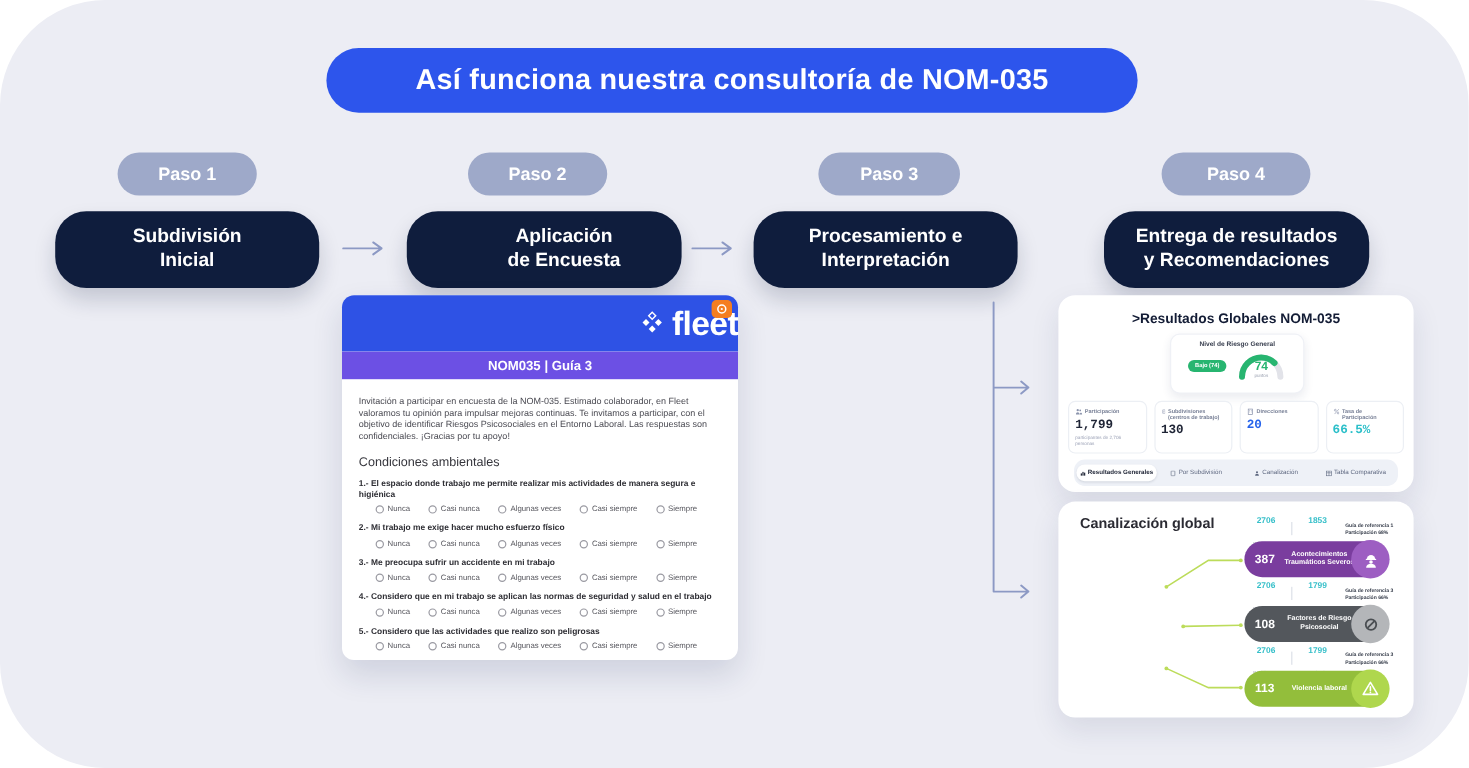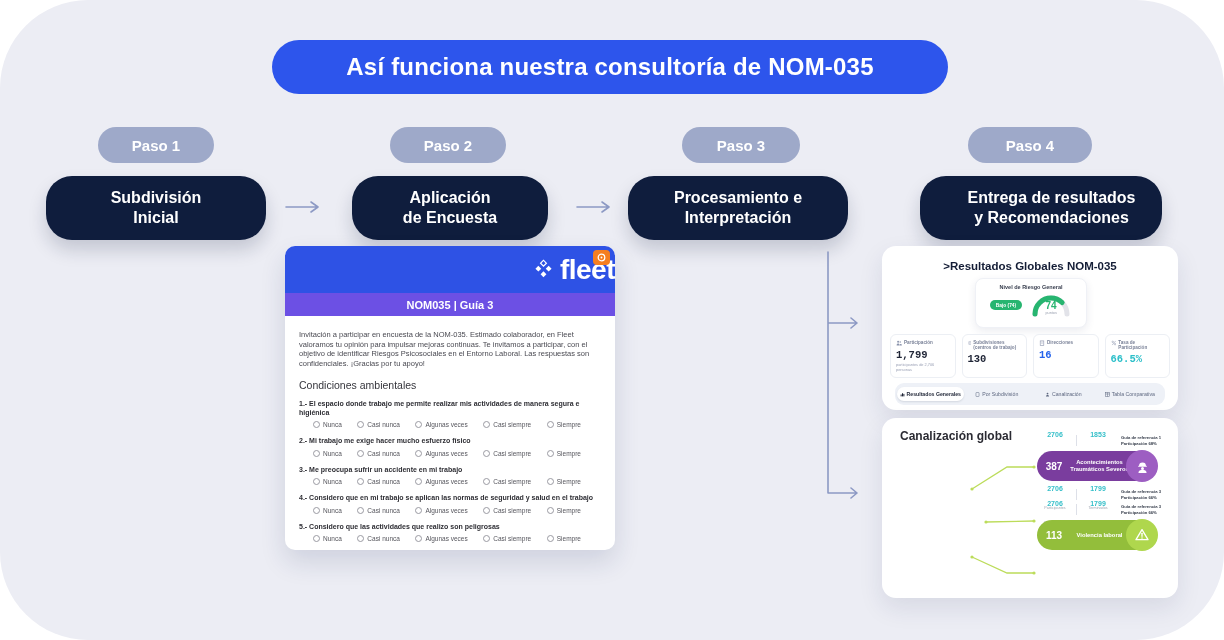--- a/index.html
+++ b/index.html
@@ -109,29 +109,29 @@
       <span>Paso 3</span>
     </div>
   <div class="abs paso" style="left:968px;width:124px;">
       <span>Paso 4</span>
     </div>
 
   <div class="abs dark-pill" style="left:46px;width:220px;">
     <span>Subdivisión</span>
       <span>Inicial</span>
   </div>
-  <div class="abs dark-pill" style="left:352px;width:196px;">
+  <div class="abs dark-pill" style="left:339px;width:196px;padding-left:33px;">
     <span>Aplicación</span>
       <span>de Encuesta</span>
   </div>
   <div class="abs dark-pill" style="left:628px;width:220px;">
     <span>Procesamiento e</span>
       <span>Interpretación</span>
   </div>
-  <div class="abs dark-pill" style="left:920px;width:221px;padding-left:21px;">
+  <div class="abs dark-pill" style="left:920px;width:221px;">
     <span>Entrega de resultados</span>
       <span>y Recomendaciones</span>
   </div>
 
   <svg class="abs flow-arrow" style="left:284px;" width="40" height="14">
     <path class="stroke-line" d="M2 7 H33 M27 2 L34 7 L27 12"></path>
   </svg>
   <svg class="abs flow-arrow" style="left:575px;" width="40" height="14">
     <path class="stroke-line" d="M2 7 H33 M27 2 L34 7 L27 12"></path>
   </svg>
@@ -334,21 +334,21 @@
         <div class="stat-val">130</div>
       </div>
       <div class="stat-card">
         <div class="stat-lab">
           <svg width="6" height="6" viewBox="0 0 10 10">
               <rect x="2" y="1.5" width="6" height="7.5" fill="none" stroke="#8A93AC" stroke-width="1"></rect>
               <path d="M3.5 3.5h1M5.8 3.5h1M3.5 5.5h1M5.8 5.5h1" stroke="#8A93AC" stroke-width=".9"></path>
             </svg>
           <span>Direcciones</span>
         </div>
-        <div class="stat-val blue">16</div>
+        <div class="stat-val blue">20</div>
       </div>
       <div class="stat-card">
         <div class="stat-lab">
           <svg width="6" height="6" viewBox="0 0 10 10">
               <circle cx="3" cy="3" r="1.3" fill="none" stroke="#8A93AC" stroke-width=".9"></circle>
               <circle cx="7" cy="7" r="1.3" fill="none" stroke="#8A93AC" stroke-width=".9"></circle>
               <path d="M2 8.5 L8 1.5" stroke="#8A93AC" stroke-width=".9"></path>
             </svg>
           <span>Tasa de Participación</span>
         </div>
@@ -427,20 +427,30 @@
             </svg>
         </span>
       </div>
 
       <div class="statline">
         <span class="sl-col"><span class="sl-num">2706</span><br><span class="sl-lab">Participantes</span></span>
         <span class="sl-div"></span>
         <span class="sl-col"><span class="sl-num">1799</span><br><span class="sl-lab">Terminados</span></span>
         <span class="sl-guide"><span>Guía de referencia 3</span><br><span>Participación 66%</span></span>
       </div>
+      <div class="pill-row pill-gray">
+        <span class="pill-count">108</span>
+        <span class="pill-label">Factores de Riesgo Psicosocial</span>
+        <span class="pill-circle">
+          <svg width="15" height="15" viewBox="0 0 24 24">
+              <circle cx="12" cy="12" r="7" fill="none" stroke="#4A4E52" stroke-width="2.4"></circle>
+              <path d="M7.5 16.5 L16.5 7.5" stroke="#4A4E52" stroke-width="2.4"></path>
+            </svg>
+        </span>
+      </div>
 
       <div class="statline">
         <span class="sl-col"><span class="sl-num">2706</span><br><span class="sl-lab">Participantes</span></span>
         <span class="sl-div"></span>
         <span class="sl-col"><span class="sl-num">1799</span><br><span class="sl-lab">Terminados</span></span>
         <span class="sl-guide"><span>Guía de referencia 3</span><br><span>Participación 66%</span></span>
       </div>
       <div class="pill-row pill-green">
         <span class="pill-count">113</span>
         <span class="pill-label">Violencia laboral</span>

